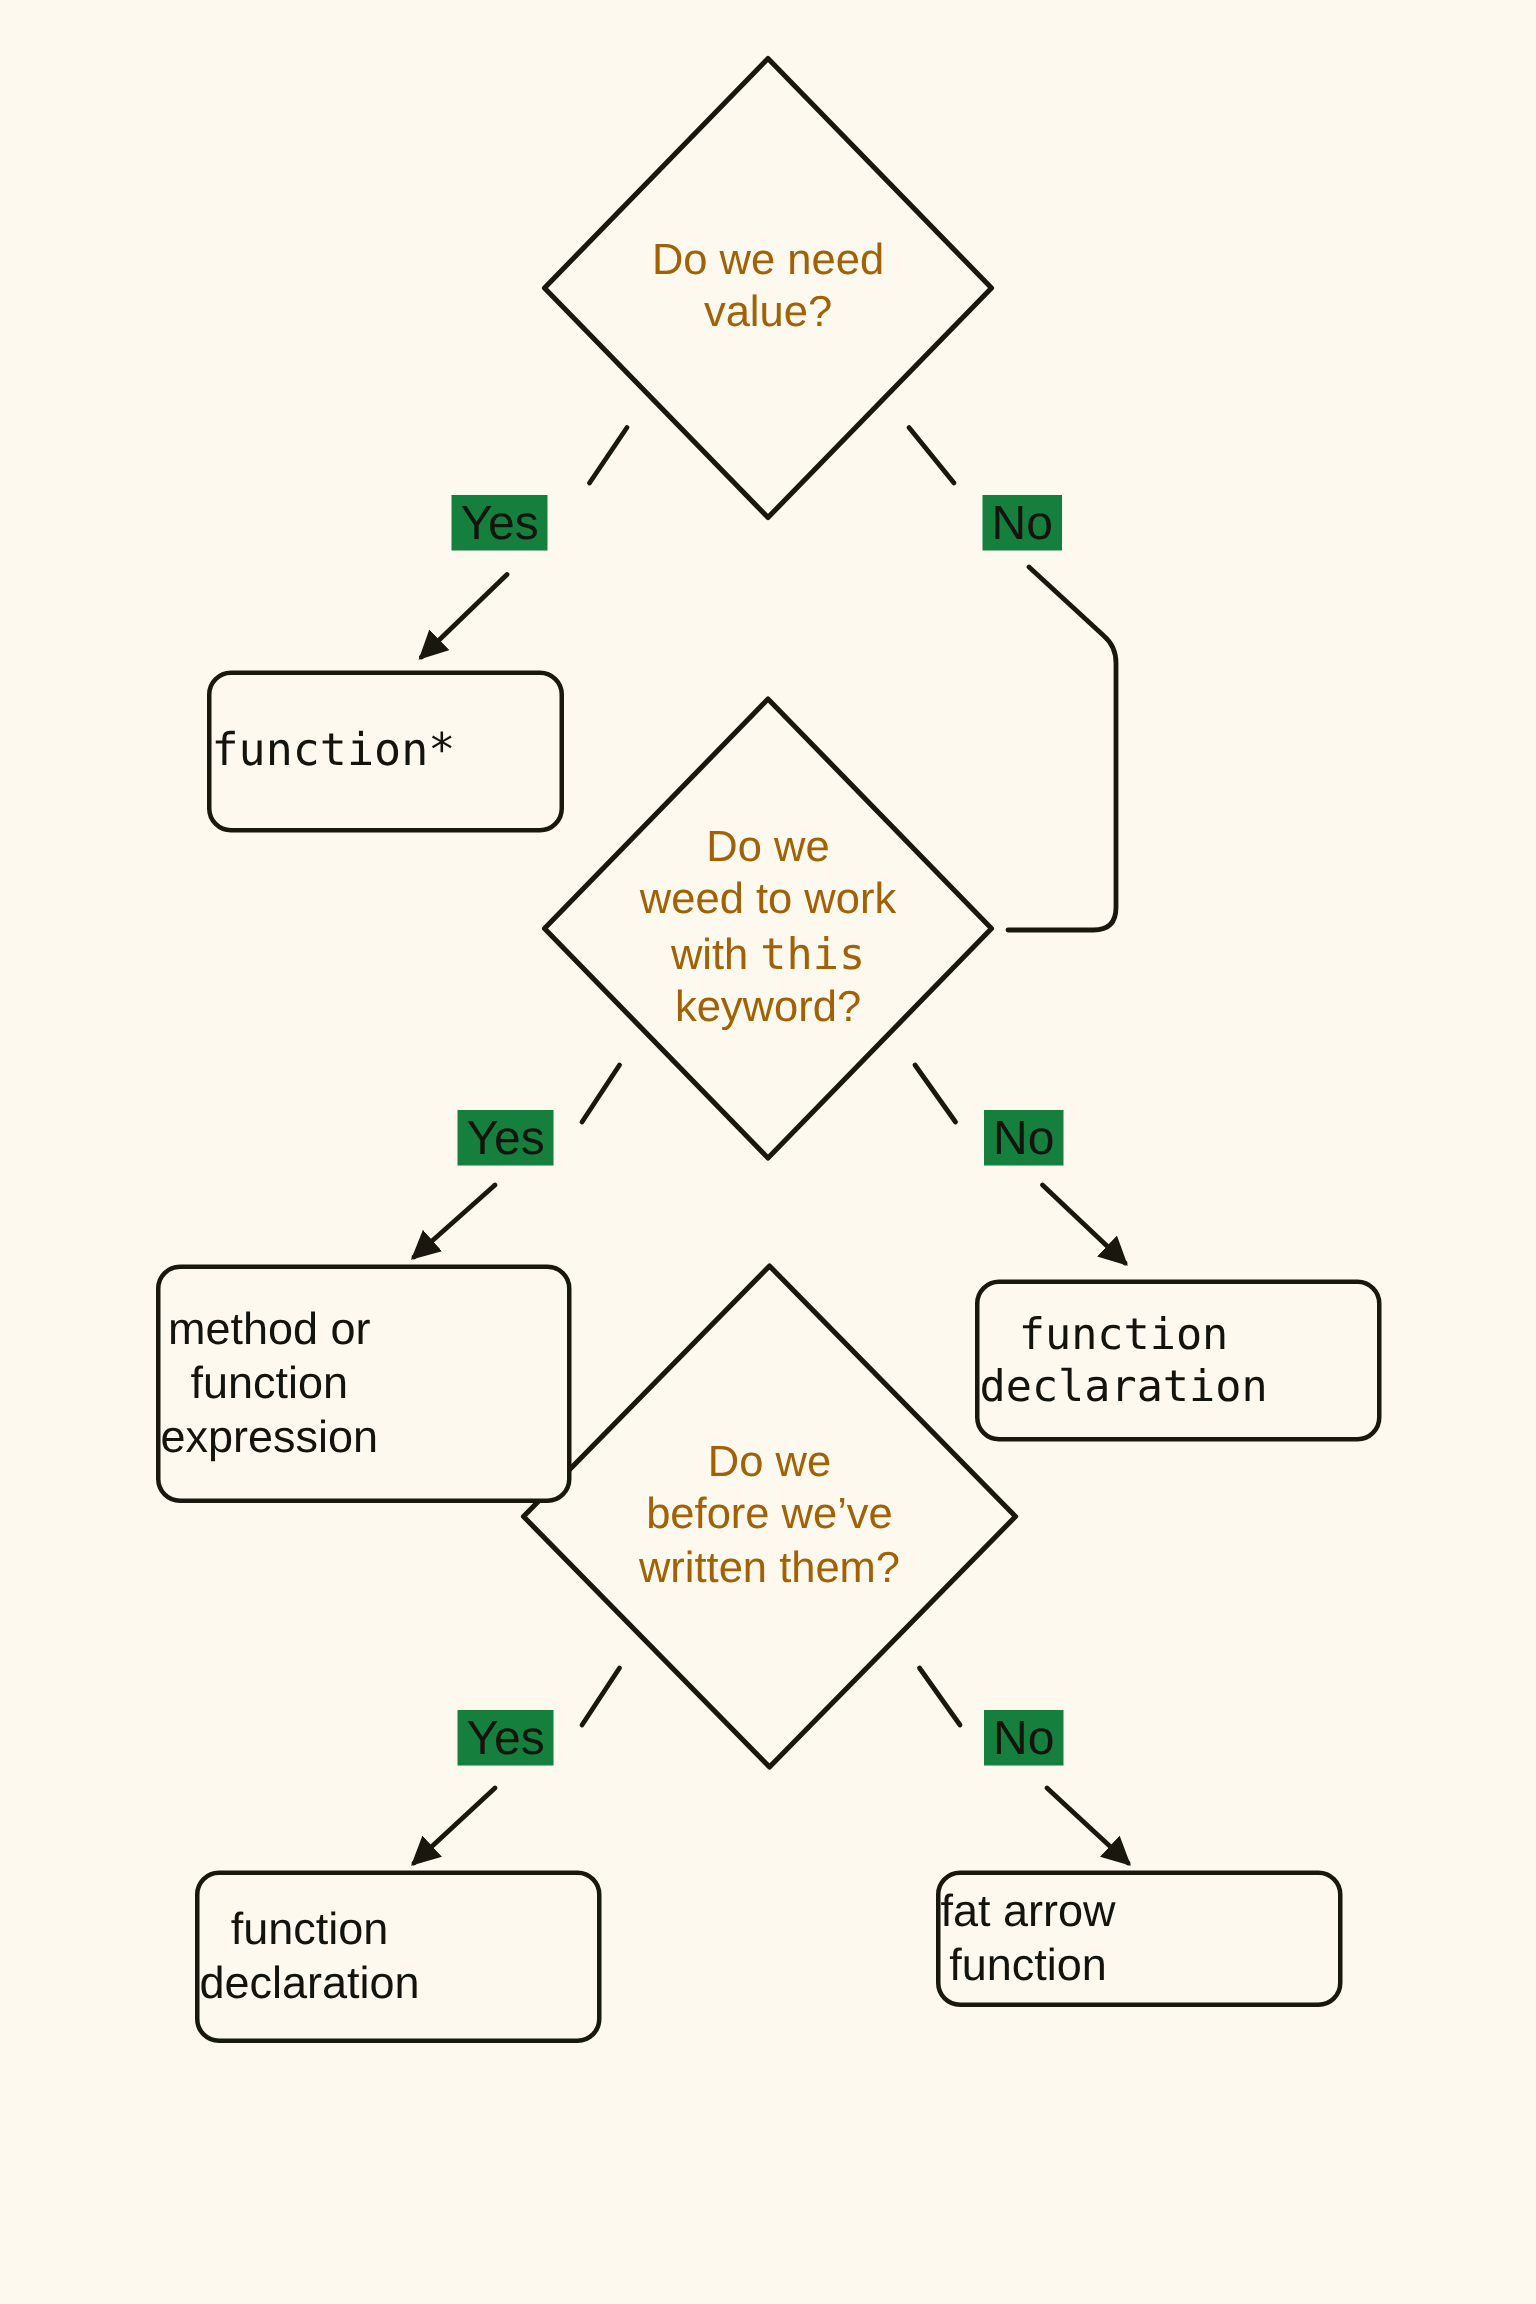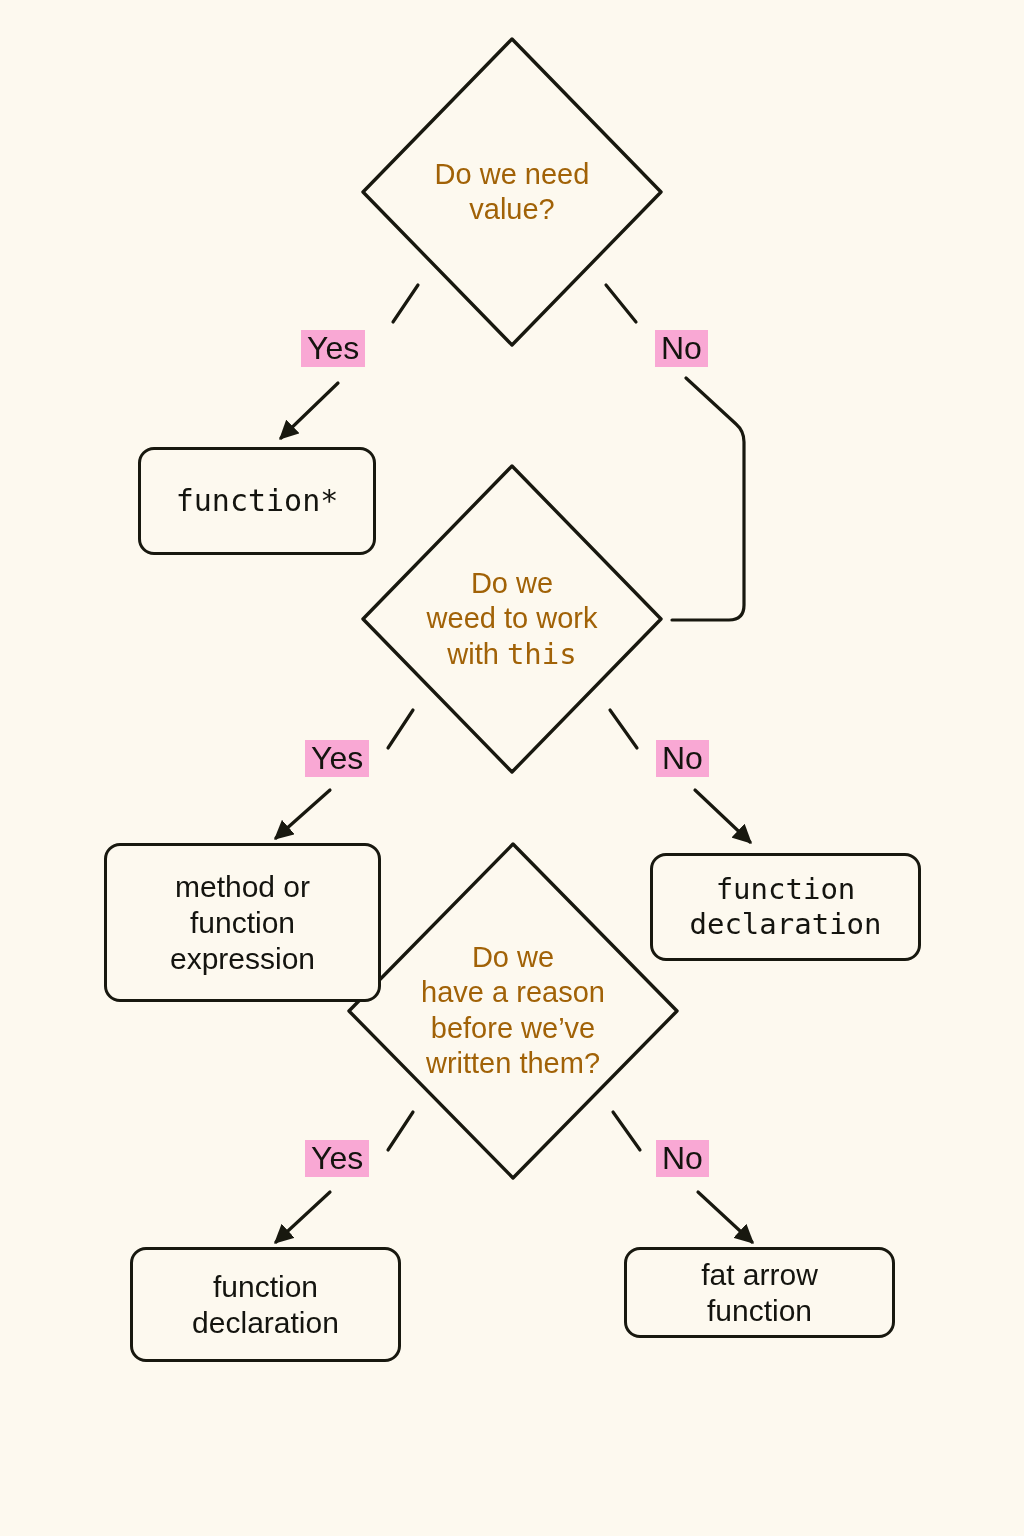--- a/index.html
+++ b/index.html
@@ -22,21 +22,20 @@
     top: 0;
     width: 1024px;
     height: 1536px;
   }
   
   .node {
     position: absolute;
     box-sizing: border-box;
     display: flex;
     align-items: center;
-    justify-content: center;
     text-align: center;
     color: #14140f;
   }
   .diamond-wrap {
     position: absolute;
     box-sizing: border-box;
   }
   .diamond-shape {
     position: absolute;
     left: 0;
@@ -82,21 +81,21 @@
   #b-funcdecl-right { left: 650px; top: 853px; width: 271px; height: 108px; font-size: 29px; }
   #b-funcdecl-left  { left: 130px; top: 1247px; width: 271px; height: 115px; font-size: 30px; }
   #b-fatarrow       { left: 624px; top: 1247px; width: 271px; height: 91px; font-size: 30px; }
 
   
   .edge-label {
     position: absolute;
     font-family: "Liberation Sans", sans-serif;
     font-size: 32px;
     color: #14140f;
-    background: #f9a8d4;
+    background: #15803d;
     padding: 0 6px;
     white-space: nowrap;
   }
   #lbl-yes-1 { left: 301px; top: 330px; }
   #lbl-no-1  { left: 655px; top: 330px; }
   #lbl-yes-2 { left: 305px; top: 740px; }
   #lbl-no-2  { left: 656px; top: 740px; }
   #lbl-yes-3 { left: 305px; top: 1140px; }
   #lbl-no-3  { left: 656px; top: 1140px; }
 
@@ -154,30 +153,30 @@
   </div>
 
   <div class="diamond-wrap" id="d2">
     <svg class="diamond-shape" viewBox="0 0 310 318" preserveAspectRatio="none">
       <path d="M 155 6 L 304 159 L 155 312 L 6 159 Z" fill="#fdf9ef" stroke="#18180f" stroke-width="3.4" stroke-linejoin="round" vector-effect="non-scaling-stroke"></path>
     </svg>
     <div class="diamond-label sans">
       <div>Do we</div>
       <div>weed to work</div>
       <div><span>with </span><span class="mono">this</span></div>
+      <div>keyword?</div>
     </div>
   </div>
 
   <div class="diamond-wrap" id="d3">
     <svg class="diamond-shape" viewBox="0 0 340 346" preserveAspectRatio="none">
       <path d="M 170 6 L 334 173 L 170 340 L 6 173 Z" fill="none" stroke="#18180f" stroke-width="3.4" stroke-linejoin="round" vector-effect="non-scaling-stroke"></path>
     </svg>
     <div class="diamond-label sans">
       <div>Do we</div>
-      <div>have a reason</div>
       <div>before we’ve</div>
       <div>written them?</div>
     </div>
   </div>
 
   <div class="node box mono" id="b-generator">
     <span>function*</span>
   </div>
 
   <div class="node box sans" id="b-method">

